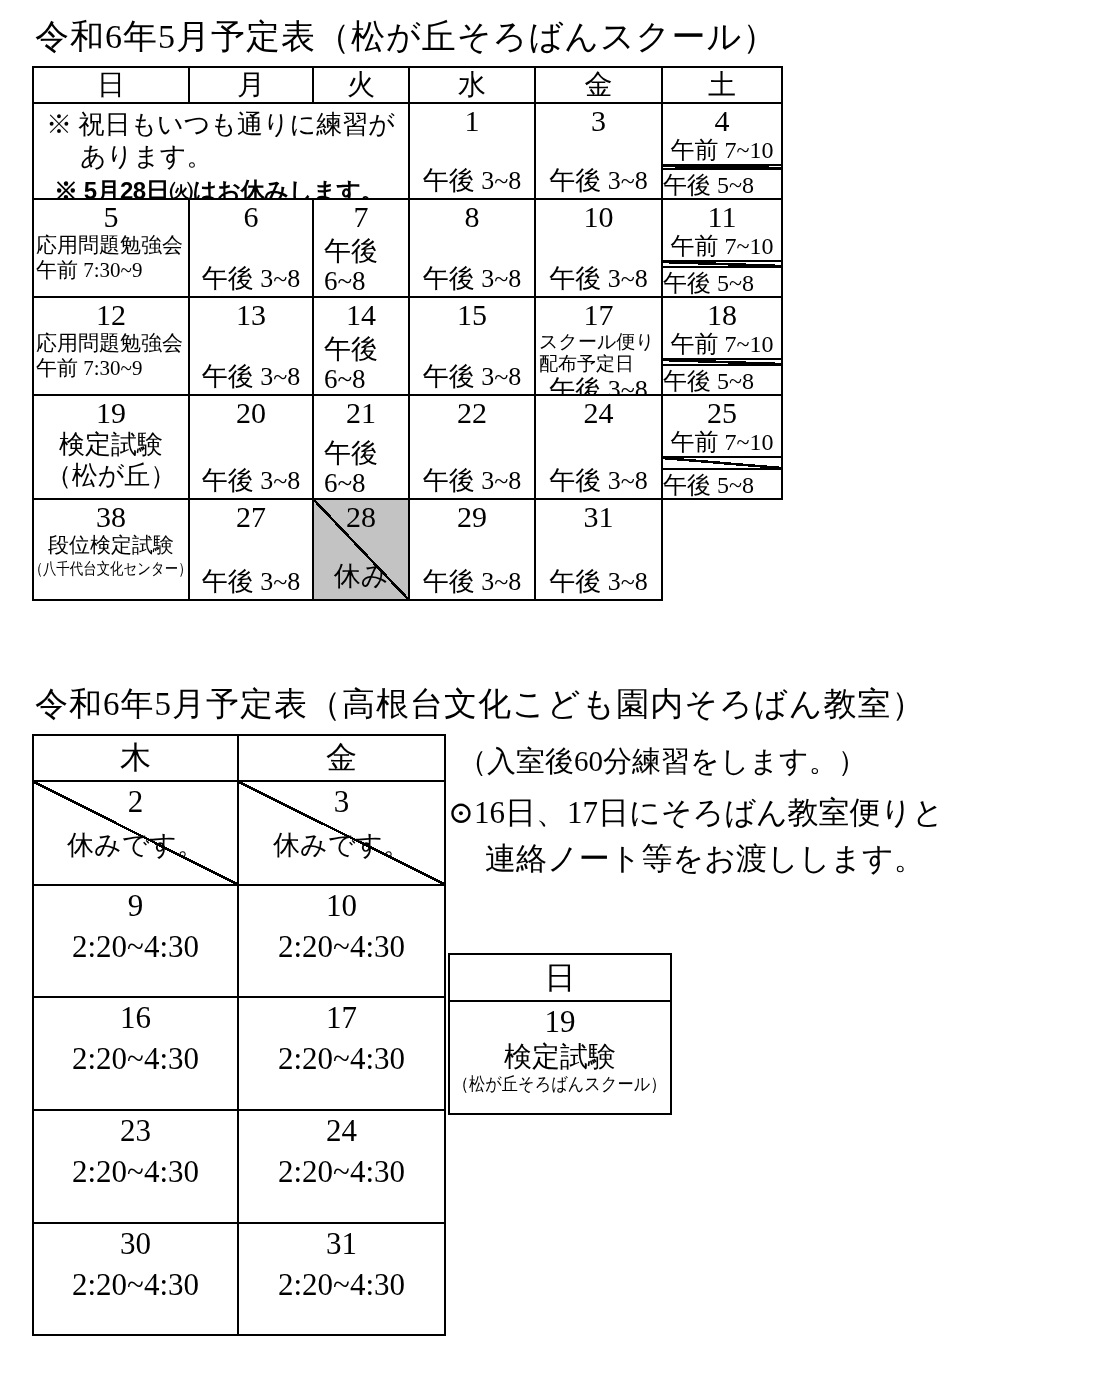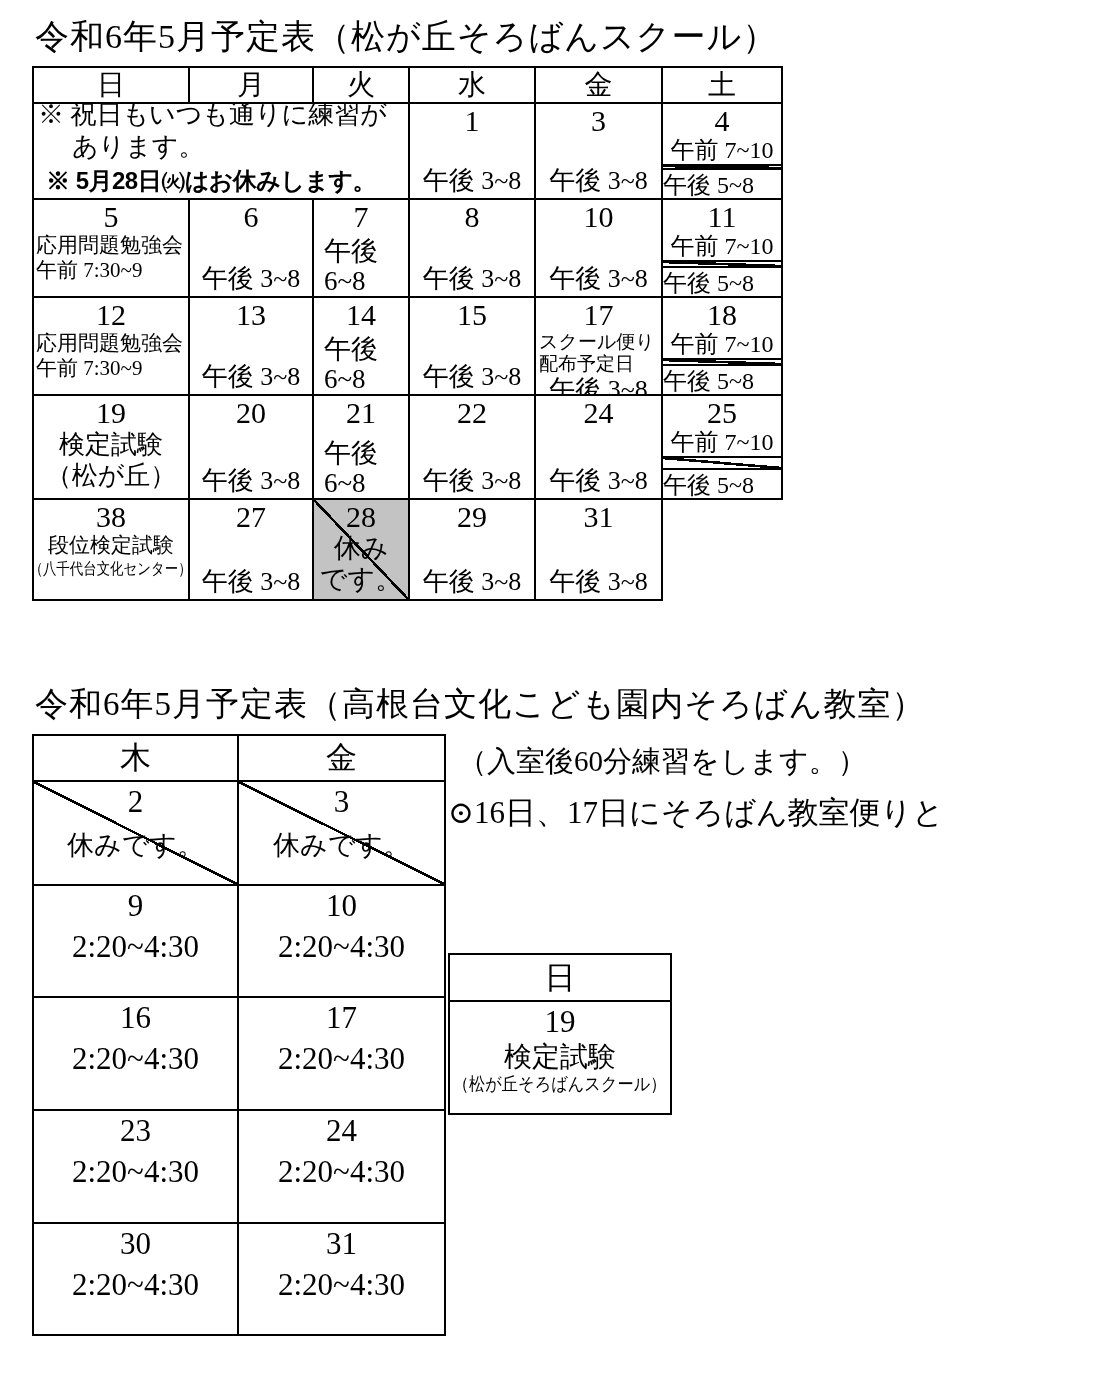--- a/index.html
+++ b/index.html
@@ -19,39 +19,39 @@
   .t1{left:32px;top:66px;display:grid;
       grid-template-columns:158px 124px 96px 126px 127px 120px;
       grid-template-rows:38px 96px 98px 98px 104px 101px;}
   .c{border-right:2px solid #000;border-bottom:2px solid #000;box-sizing:border-box;
      display:flex;flex-direction:column;align-items:center;position:relative;overflow:hidden;}
   .bl{border-left:2px solid #000;} .bt{border-top:2px solid #000;}
   .ghost{border:none;}
   .hd{font-size:28px;justify-content:center;line-height:34px;}
   .num{font-size:30px;line-height:33px;text-align:center;}
   .bot{margin-top:auto;font-size:26px;line-height:29px;padding-bottom:3px;white-space:nowrap;}
-  .notecell{grid-column:1 / span 3;align-items:flex-start;padding:5px 0 2px 4px;justify-content:flex-end;}
+  .notecell{grid-column:1 / span 3;align-items:flex-start;padding:5px 0 2px 12px;}
   .notecell .n1{font-size:26px;line-height:32px;white-space:nowrap;}
   .notecell .n2{font-size:26px;line-height:32px;padding-left:34px;}
   .notecell .n3{font-family:"Liberation Sans",sans-serif;font-weight:bold;font-size:24px;line-height:31px;margin-top:2px;white-space:nowrap;letter-spacing:-0.5px;margin-left:8px;}
   .evl{align-items:flex-start;}
   .evl .num{width:100%;}
   .ev1{font-size:21px;line-height:25px;padding-left:2px;white-space:nowrap;}
   .ev2{font-size:21px;line-height:25px;padding-left:2px;white-space:nowrap;}
   .evc{font-size:26px;line-height:31px;text-align:center;white-space:nowrap;}
   .kcond{font-size:16px;white-space:nowrap;display:inline-block;transform:scaleX(0.84);transform-origin:50% 50%;line-height:22px;}
   .tueblock{margin-top:auto;align-self:flex-start;padding-left:10px;font-size:27px;line-height:30px;}
   .smalln{font-size:19px;line-height:22px;align-self:flex-start;padding-left:3px;white-space:nowrap;}
   
   .sat-top{width:100%;border-bottom:2px solid #000;display:flex;flex-direction:column;align-items:center;flex:1;}
   .sat-top .am{font-size:24px;line-height:27px;white-space:nowrap;}
   .sat-strip{width:100%;height:12px;border-bottom:2px solid #000;}
   .sat-bot{width:100%;text-align:left;font-size:24px;line-height:26px;padding-top:2px;white-space:nowrap;}
   .diag{background-image:linear-gradient(to top right,transparent calc(50% - 1.3px),#000 calc(50% - 1.3px),#000 calc(50% + 1.3px),transparent calc(50% + 1.3px));}
-  .closed1{background-color:#c3c3c3;}
+  .closed1{background-color:#c3c3c3;gap:28px;}
   .closed1 .ctext{font-size:27px;line-height:31px;text-align:center;}
   
   .t2{left:32px;top:734px;display:grid;
       grid-template-columns:207px 207px;
       grid-template-rows:48px 104px 112px 113px 113px 112px;}
   .hd2{font-size:31px;justify-content:center;line-height:38px;}
   .num2{font-size:31px;line-height:40px;text-align:center;}
   .time2{font-size:31px;line-height:42px;text-align:right;white-space:nowrap;}
   .closed2 .ctext{font-size:27px;line-height:34px;text-align:center;margin-top:6px;}
   
@@ -220,20 +220,21 @@
     <div class="num">31</div>
     <div class="bot">午後 3~8</div>
   </div>
   <div class="ghost"></div>
 </div>
 
 <div class="abs title2">令和6年5月予定表（高根台文化こども園内そろばん教室）</div>
 <div class="abs subtitle2">（入室後60分練習をします。）</div>
 <div class="abs bullet">
   <div class="l1">⊙16日、17日にそろばん教室便りと</div>
+  <div class="l2">連絡ノート等をお渡しします。</div>
 </div>
 
 <div class="abs t2">
 
   <div class="c hd2 bl bt">木</div>
   <div class="c hd2 bt">金</div>
 
   <div class="c closed2 diag bl">
     <div class="num2">2</div>
     <div class="ctext">休みです。</div>

